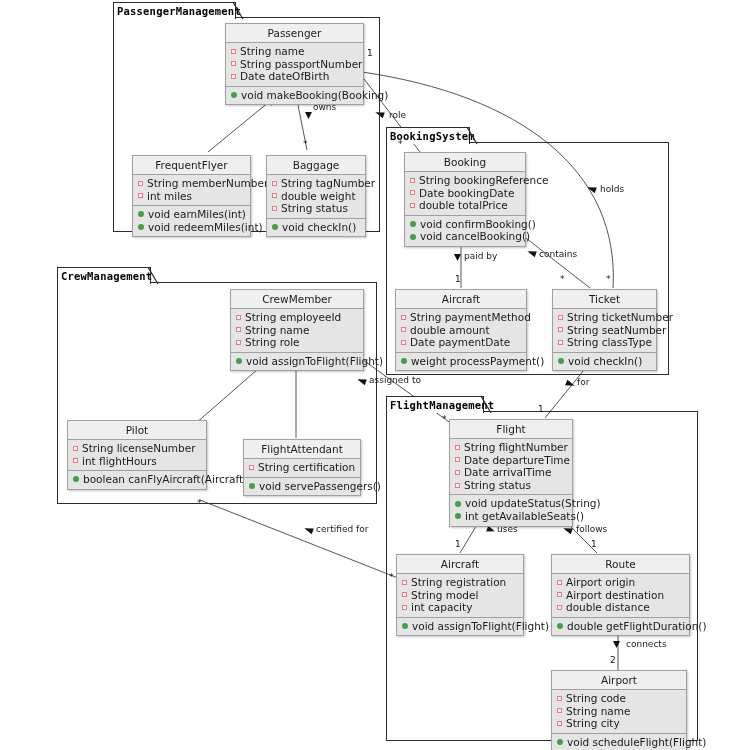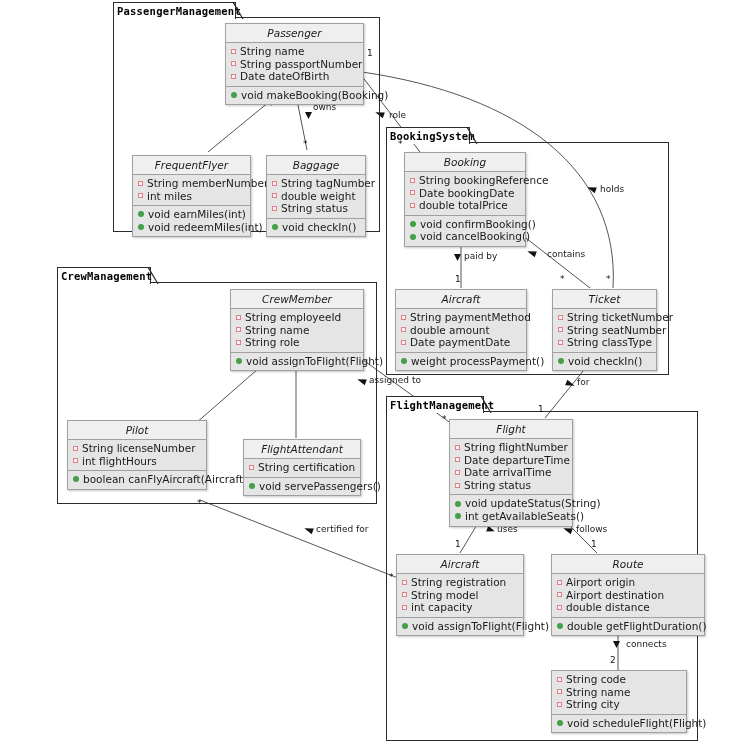--- a/index.html
+++ b/index.html
@@ -66,21 +66,20 @@
     z-index: 5;
   }
   .cls-title {
     text-align: center;
     background: #efefef;
     border-bottom: 1px solid #a0a0a0;
     padding: 3px 6px 3px 6px;
     font-size: 10.5px;
     color: #1a1a1a;
     white-space: nowrap;
-    font-style: italic;
   }
   .cls-sec {
     padding: 2px 5px 3px 4px;
     background: #e5e5e5;
   }
   .cls-sec + .cls-sec {
     border-top: 1px solid #a0a0a0;
   }
   .member {
     display: flex;
@@ -470,21 +469,21 @@
       </div>
     </div>
     <div class="cls-sec">
       <div class="member">
         <span class="mk mk-method"></span>
         <span>void assignToFlight(Flight)</span>
       </div>
     </div>
   </div>
 
-  <div class="cls" style="left:551px; top:554px; width:154px;">
+  <div class="cls" style="left:551px; top:554px; width:139px;">
     <div class="cls-title">Route</div>
     <div class="cls-sec">
       <div class="member">
         <span class="mk mk-field"></span>
         <span>Airport origin</span>
       </div>
       <div class="member">
         <span class="mk mk-field"></span>
         <span>Airport destination</span>
       </div>
@@ -495,20 +494,21 @@
     </div>
     <div class="cls-sec">
       <div class="member">
         <span class="mk mk-method"></span>
         <span>double getFlightDuration()</span>
       </div>
     </div>
   </div>
 
   <div class="cls" style="left:551px; top:670px; width:136px;">
+    <div class="cls-title">Airport</div>
     <div class="cls-sec">
       <div class="member">
         <span class="mk mk-field"></span>
         <span>String code</span>
       </div>
       <div class="member">
         <span class="mk mk-field"></span>
         <span>String name</span>
       </div>
       <div class="member">
@@ -520,21 +520,21 @@
       <div class="member">
         <span class="mk mk-method"></span>
         <span>void scheduleFlight(Flight)</span>
       </div>
     </div>
   </div>
 
   <div class="edge-label" style="left:389px; top:110px;">role</div>
   <div class="edge-label" style="left:313px; top:102px;">owns</div>
   <div class="edge-label" style="left:464px; top:251px;">paid by</div>
-  <div class="edge-label" style="left:539px; top:249px;margin-left:8px;">contains</div>
+  <div class="edge-label" style="left:539px; top:249px;">contains</div>
   <div class="edge-label" style="left:600px; top:184px;">holds</div>
   <div class="edge-label" style="left:577px; top:377px;">for</div>
   <div class="edge-label" style="left:369px; top:375px;">assigned to</div>
   <div class="edge-label" style="left:316px; top:524px;">certified for</div>
   <div class="edge-label" style="left:497px; top:524px;">uses</div>
   <div class="edge-label" style="left:576px; top:524px;">follows</div>
   <div class="edge-label" style="left:626px; top:639px;">connects</div>
 
   <div class="mult" style="left:367px; top:48px;">1</div>
   <div class="mult" style="left:398px; top:139px;">*</div>

